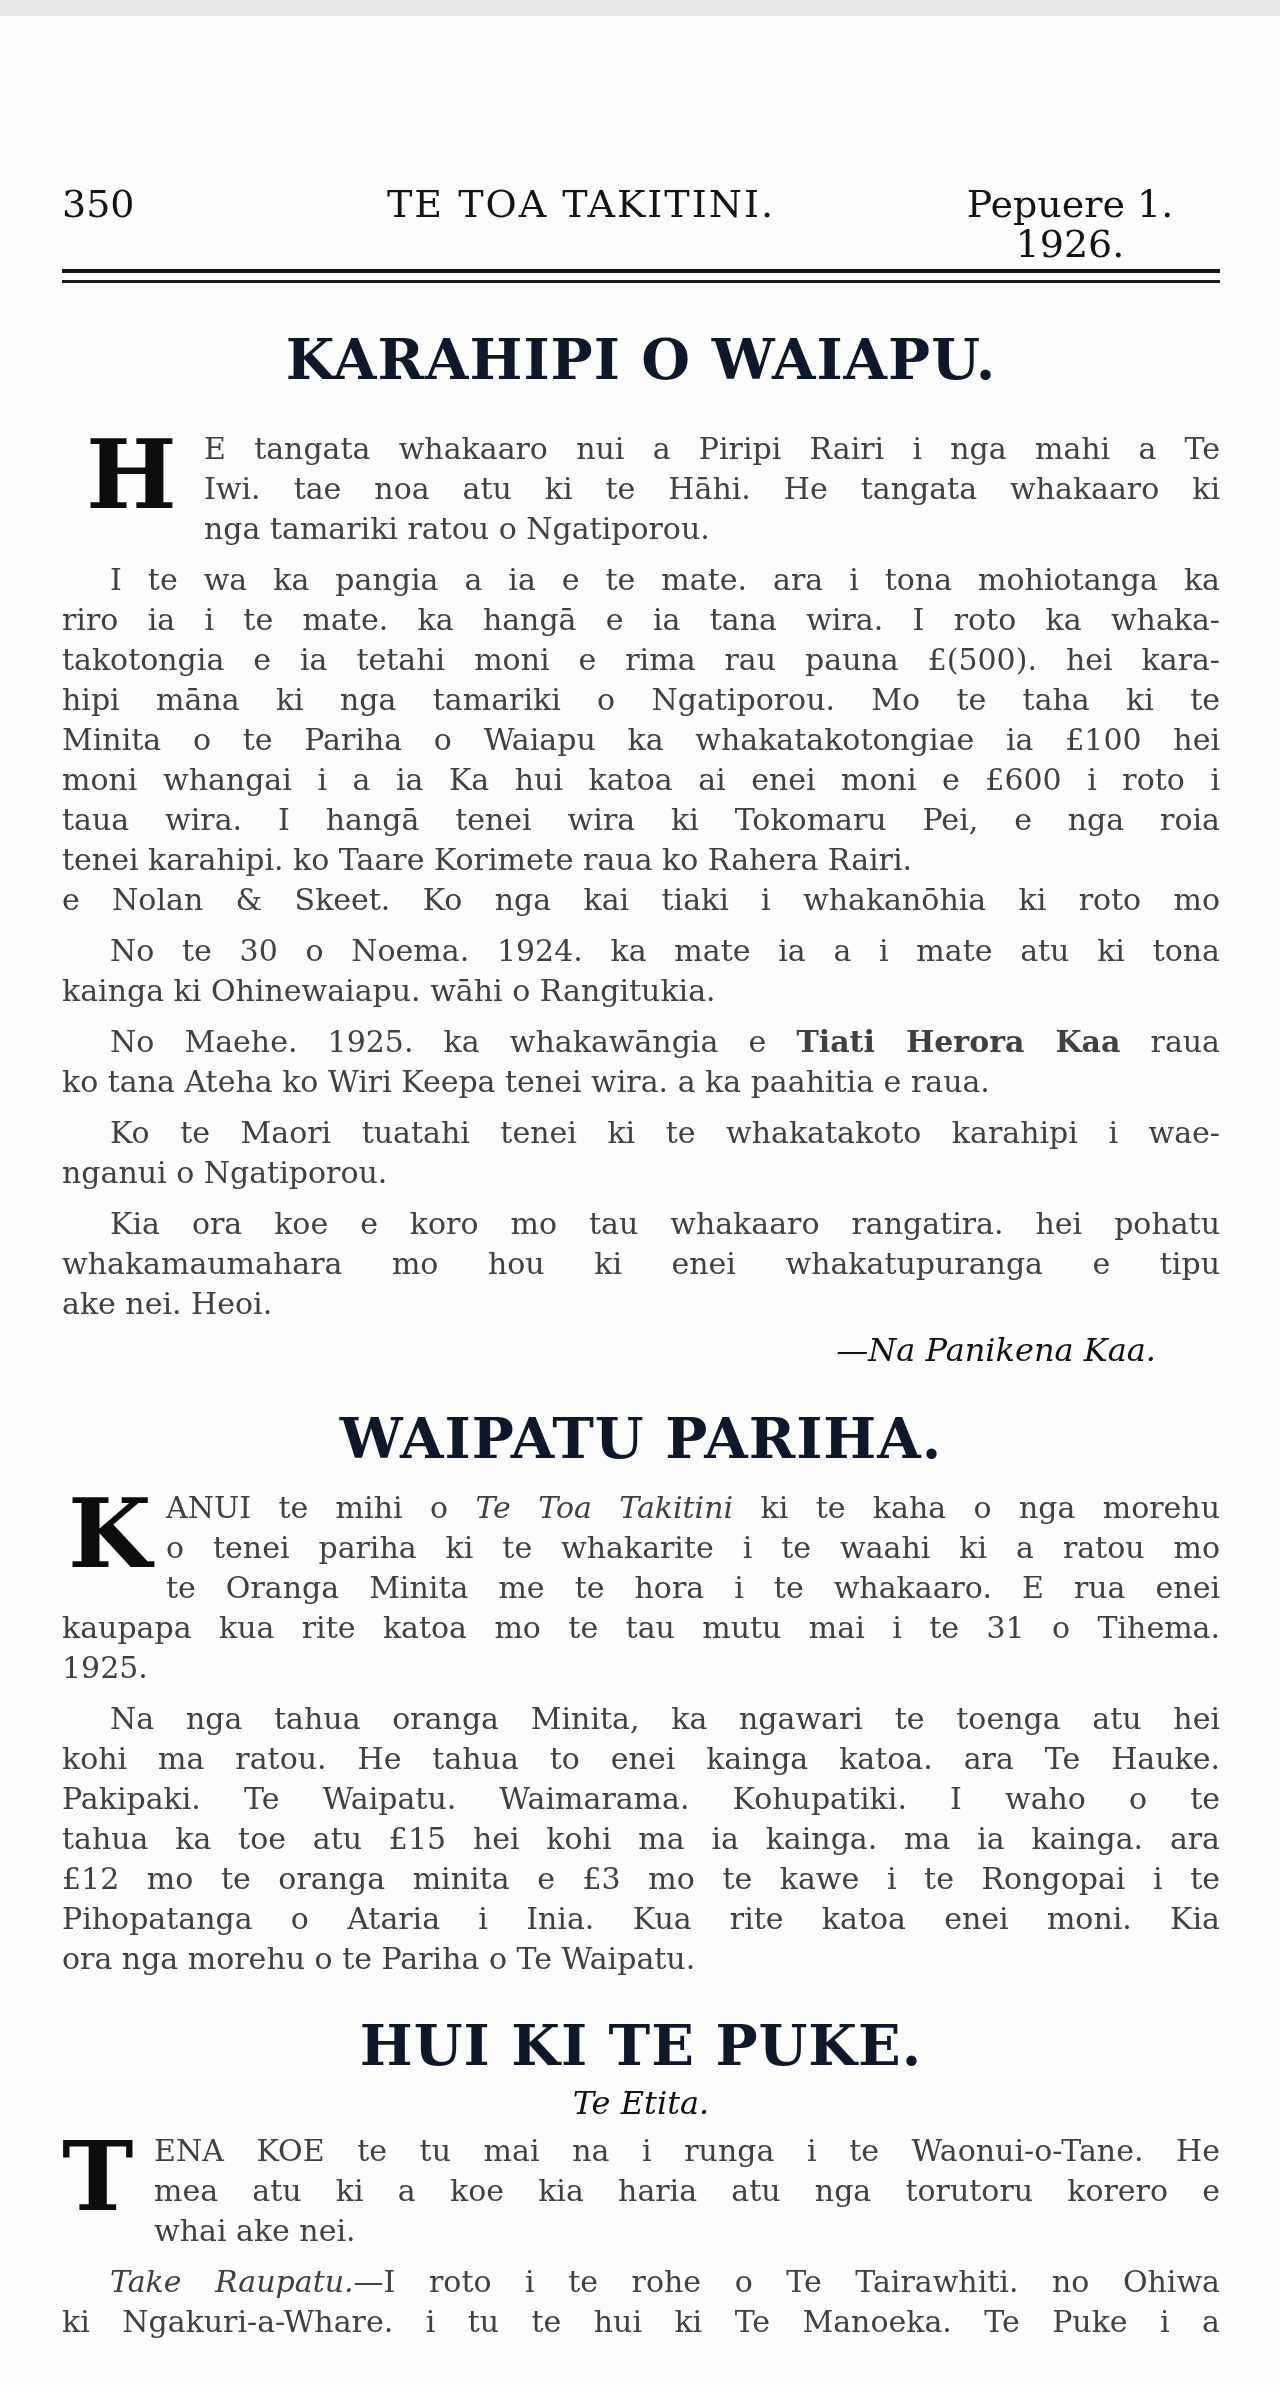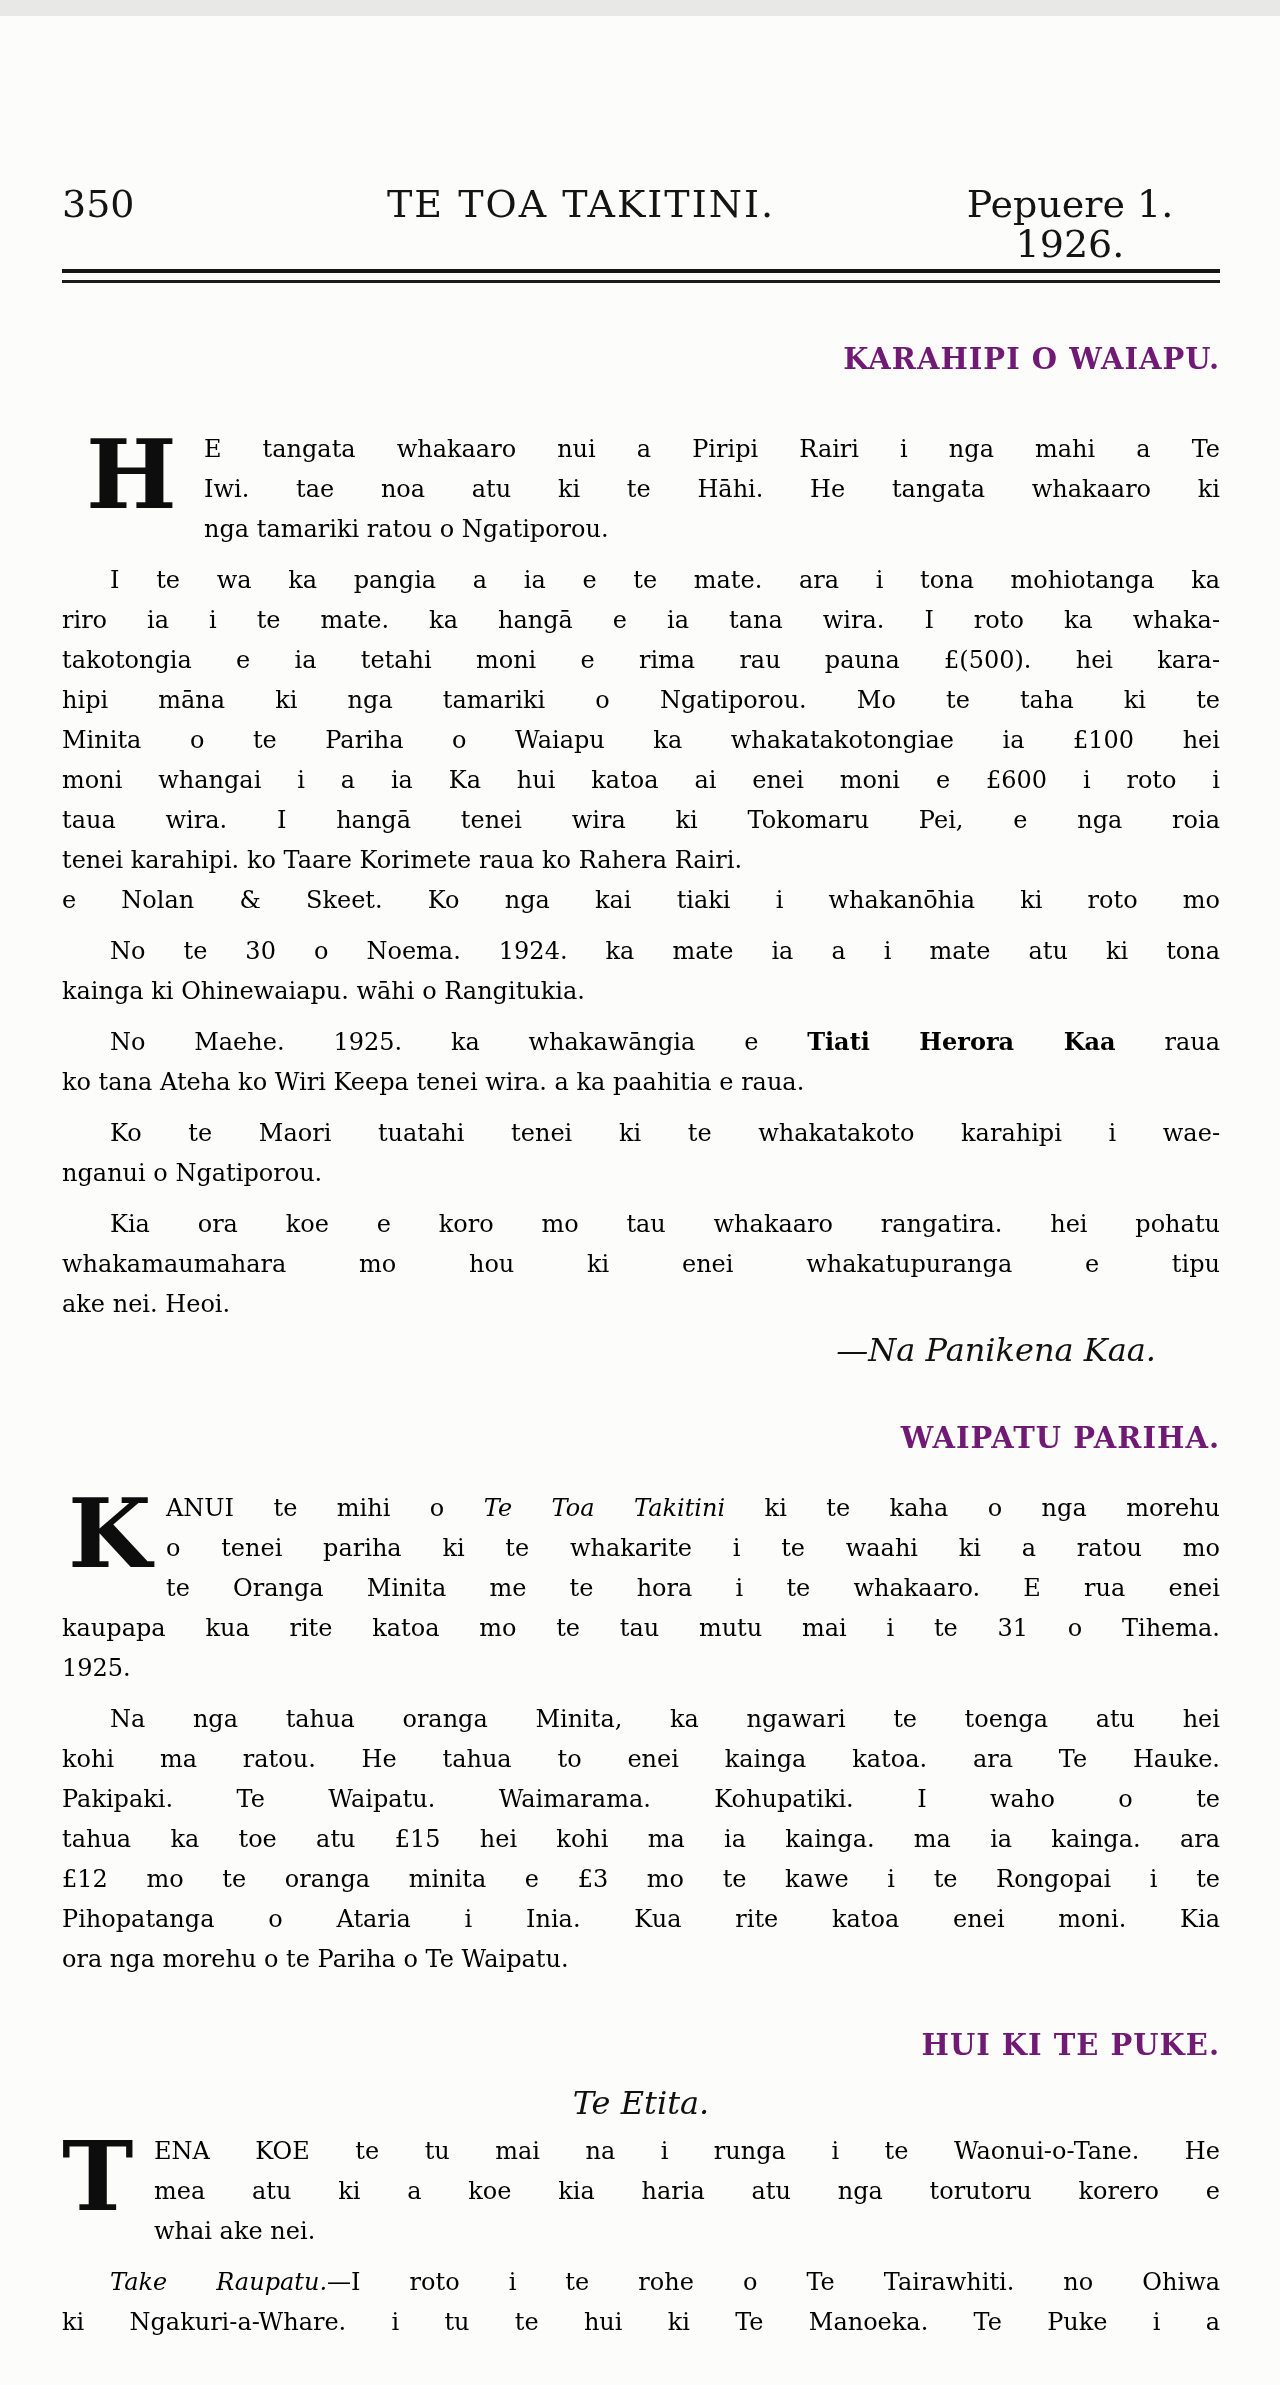--- a/index.html
+++ b/index.html
@@ -29,43 +29,43 @@
   .runhead .issuedate { width:300px; text-align:center; }
   .rule {
     margin-top:5px;
     height:7px;
     border-top:4px solid #161616;
     border-bottom:3px solid #1c1c1c;
   }
 
   
   .a-title {
-    text-align:right;
+    text-align:center;
     font-weight:bold;
-    font-size:29px; line-height:48px;
+    font-size:56px; line-height:48px;
     letter-spacing:1px;
-    color:#701a75;
+    color:#0f172a;
   }
   .t1 { margin-top:52px; margin-bottom:46px; }
   .t2 { margin-top:44px; margin-bottom:26px; }
   .t3 { margin-top:42px; margin-bottom:16px; }
   .a-subtitle {
     text-align:center;
     font-style:italic;
     font-size:32px; line-height:36px;
     margin-bottom:10px;
   }
 
   
   .para { clear:both; margin:0; }
   .para + .para { margin-top:11px; }
   .line {
-    font-size:24px; line-height:40px;
+    font-size:30px; line-height:40px;
     text-align:justify; text-align-last:justify;
-    color:#000000;
+    color:#404040;
   }
   .line.end { text-align-last:left; }
   .line.indent { text-indent:48px; }
   .it { font-style:italic; }
   .bd { font-weight:bold; }
 
   
   .cap {
     float:left;
     font-weight:bold;

